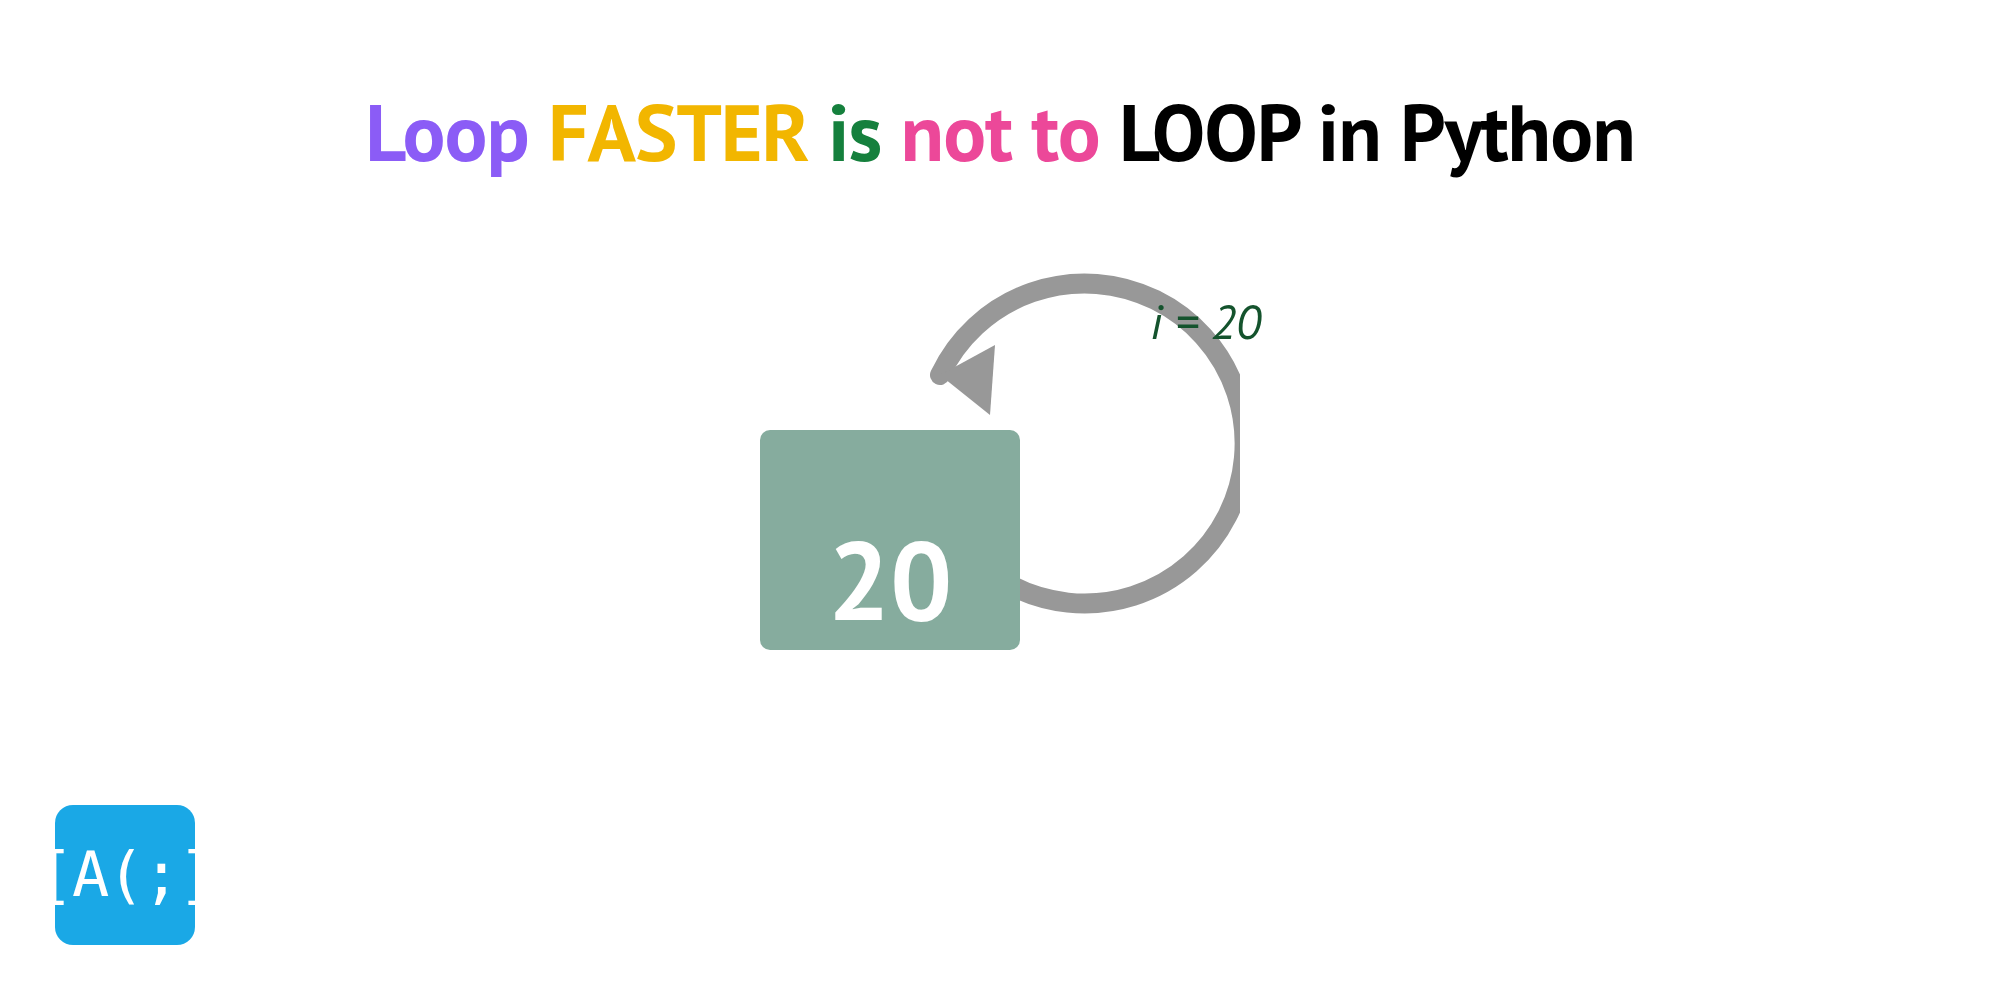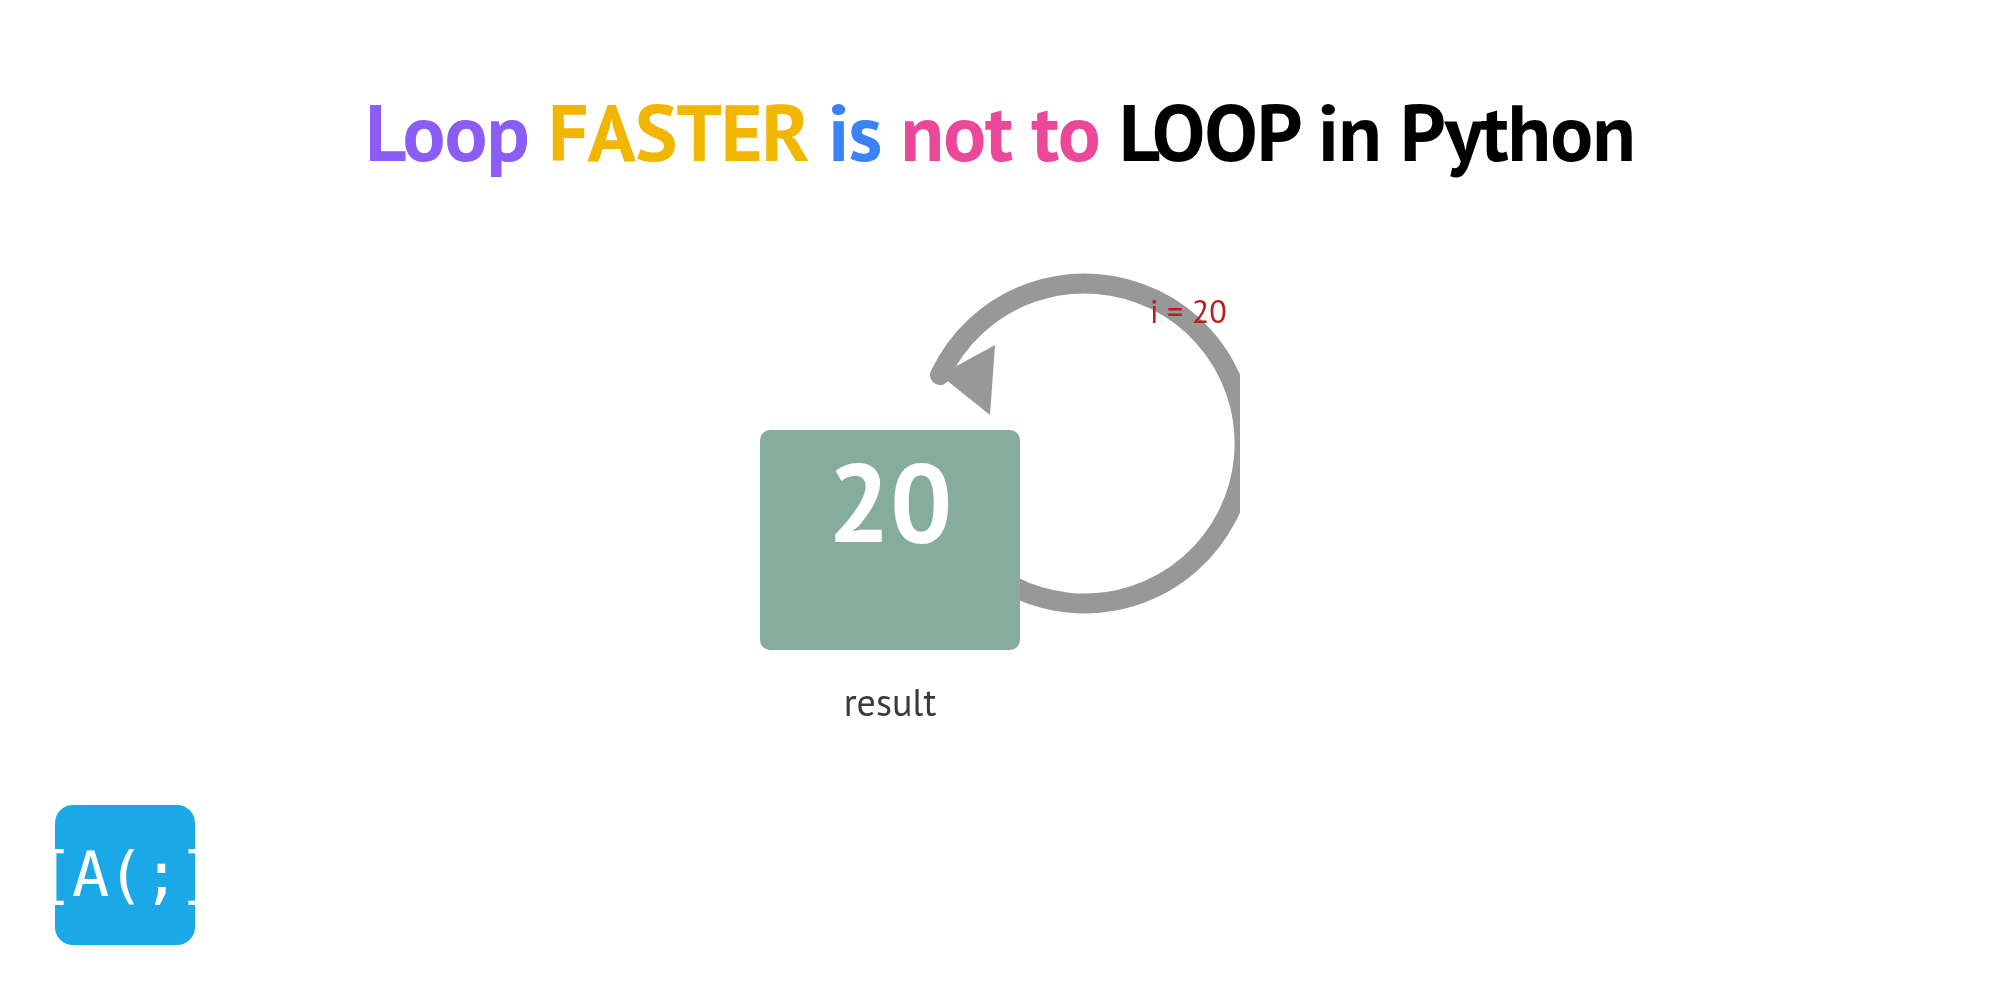--- a/index.html
+++ b/index.html
@@ -18,42 +18,42 @@
     left: 0;
     width: 100%;
     text-align: center;
     font-size: 80px;
     font-weight: 700;
     letter-spacing: -1px;
     color: #000;
   }
   .headline .w1 { color: #8b5cf6; }
   .headline .w2 { color: #f2b600; text-align: center; }
-  .headline .w3 { color: #3b82f6; }
+  .headline .w3 { color: #15803d; }
   .headline .w4 { color: #ec4899; }
   .headline .w5 { color: #000; margin-top: 33px; }
 
   .diagram {
     position: absolute;
     top: 295px;
     left: 720px;
     width: 620px;
     height: 520px;
   }
 
   .result-box {
     position: absolute;
     top: 135px;
     left: 40px;
     width: 260px;
     height: 220px;
     background: #86ac9e;
     border-radius: 10px;
     display: flex;
-    align-items: flex-start;
+    align-items: flex-end;
     justify-content: center;
   }
   .result-box .value {
     color: #ffffff;
     font-size: 110px;
     font-weight: 700;
   }
 
   .result-label {
     position: absolute;
@@ -63,24 +63,25 @@
     text-align: center;
     font-size: 38px;
     color: #3a3a3a;
     font-weight: 400;
   }
 
   .iter-label {
     position: absolute;
     top: -5px;
     left: 430px;
-    font-size: 32px;
-    color: #b91c1c;
+    font-size: 48px;
+    color: #14532d;
     font-weight: 400;
     white-space: nowrap;
+    font-style: italic;
   }
 
   .loop-arrow {
     position: absolute;
     top: -30px;
     left: 100px;
     width: 420px;
     height: 420px;
     pointer-events: none;
   }
@@ -122,20 +123,19 @@
   <svg class="loop-arrow" viewBox="0 0 420 420">
     <path d="M 120 110
              A 160 160 0 1 1 190 320" fill="none" stroke="#989898" stroke-width="20" stroke-linecap="round"></path>
     <polygon points="120,110 175,80 170,150" fill="#989898"></polygon>
   </svg>
 
   <div class="result-box">
     <span class="value">20</span>
   </div>
 
-  <div class="result-label">result</div>
 
   <div class="iter-label">i = 20</div>
 </div>
 
 <div class="logo">
   <span class="logo-text">[A(;]</span>
 </div>
 
 </body></html>

